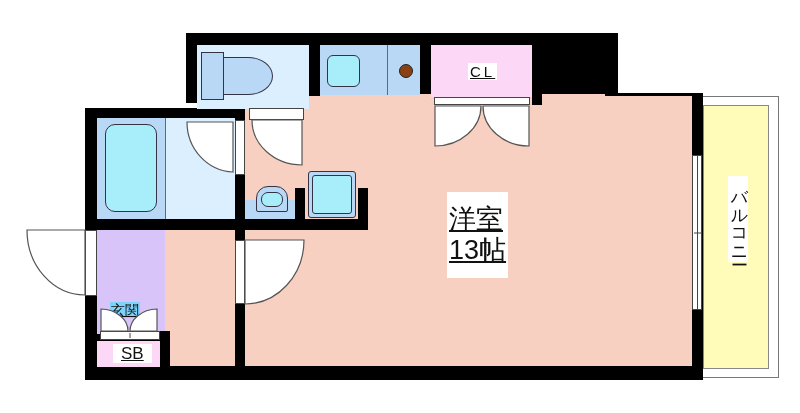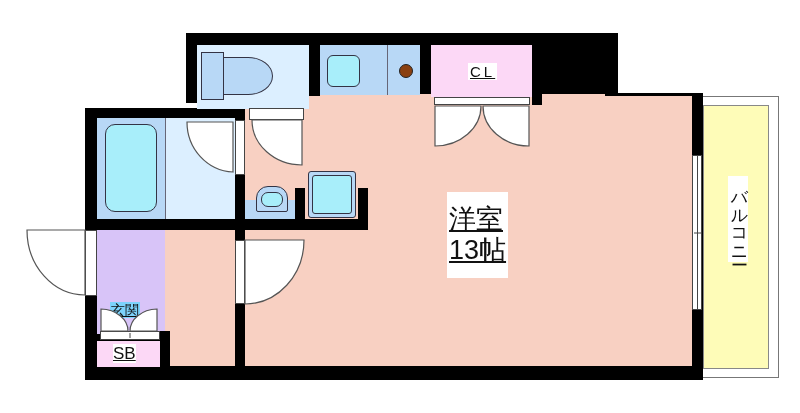--- a/index.html
+++ b/index.html
@@ -64,21 +64,21 @@
 <div class="abs wall" style="left:235px;top:219px;width:133px;height:11px;"></div>
 <div class="abs" style="left:308px;top:171px;width:48px;height:47px;background:#b8d8f6;border:1px solid #334;border-radius:3px;"></div>
 <div class="abs" style="left:312px;top:175px;width:40px;height:39px;background:#a8eefa;border:1px solid #334;border-radius:3px;"></div>
 
 <div class="abs" style="left:97px;top:230px;width:68px;height:104px;background:#d8c4f8;"></div>
 <div class="lbl" style="left:110px;top:269px;font-size:14px;padding:1px 1px;background:#7dd3fc;margin-top:33px;">玄関</div>
 <div class="abs" style="left:85px;top:230px;width:12px;height:66px;background:#fff;border:1px solid #444;"></div>
 
 <div class="abs" style="left:100px;top:331px;width:60px;height:9px;background:#fff;border:1px solid #444;"></div>
 <div class="abs" style="left:97px;top:341px;width:64px;height:26px;background:#fcd8f6;"></div>
-<div class="lbl" style="left:113px;top:344px;font-size:17px;padding:1px 0;background:#fff;">SB</div>
+<div class="lbl" style="left:113px;top:344px;font-size:17px;padding:1px 8px;background:#fff;">SB</div>
 <div class="abs wall" style="left:160px;top:331px;width:10px;height:36px;"></div>
 
 <div class="abs wall" style="left:235px;top:230px;width:10px;height:140px;"></div>
 <div class="abs" style="left:235px;top:240px;width:10px;height:64px;background:#fff;border:1px solid #444;"></div>
 
 <div class="abs" style="left:692px;top:155px;width:10px;height:155px;background:#fff;border:1px solid #444;"></div>
 <div class="abs" style="left:697px;top:155px;width:1px;height:155px;background:#444;"></div>
 
 <div class="lbl" style="left:447px;top:192px;padding:12px 2px;background:#fff;">
   <div style="font-size:27px;line-height:30px;">洋室</div>

